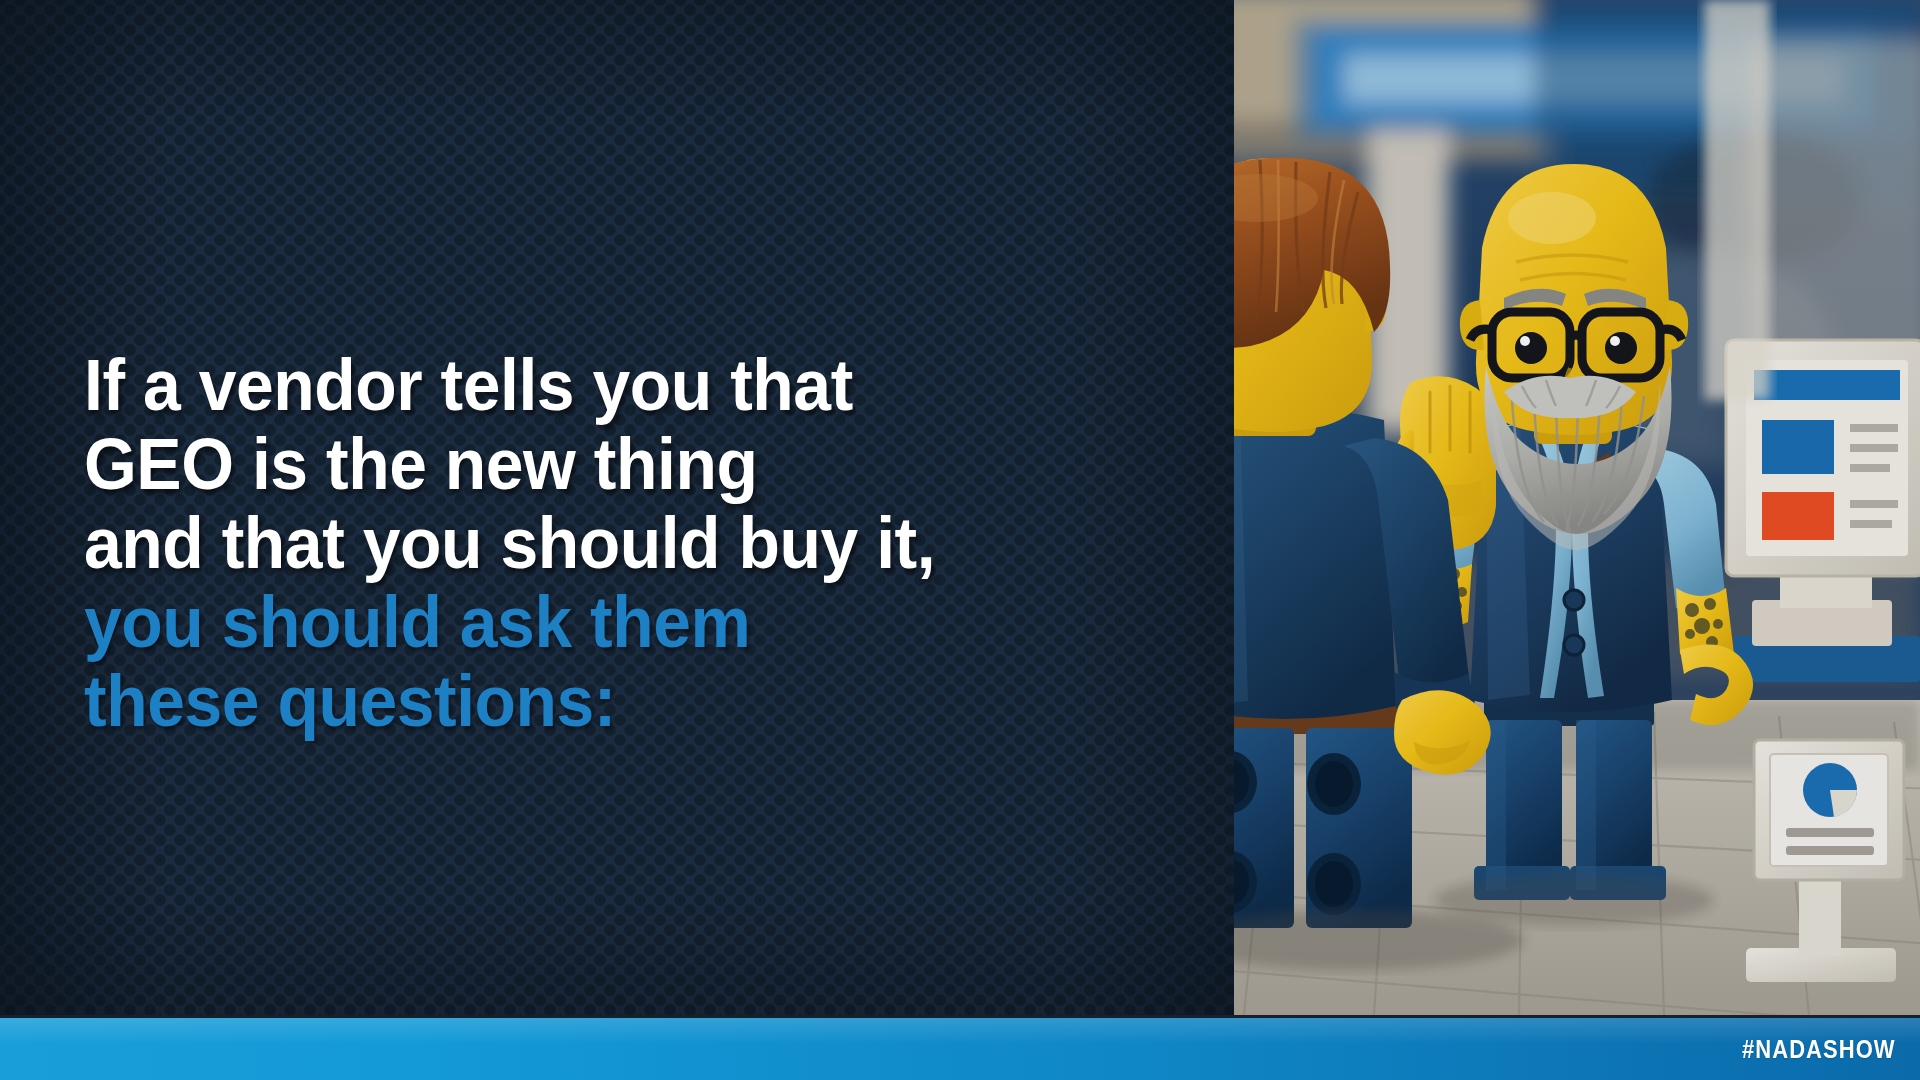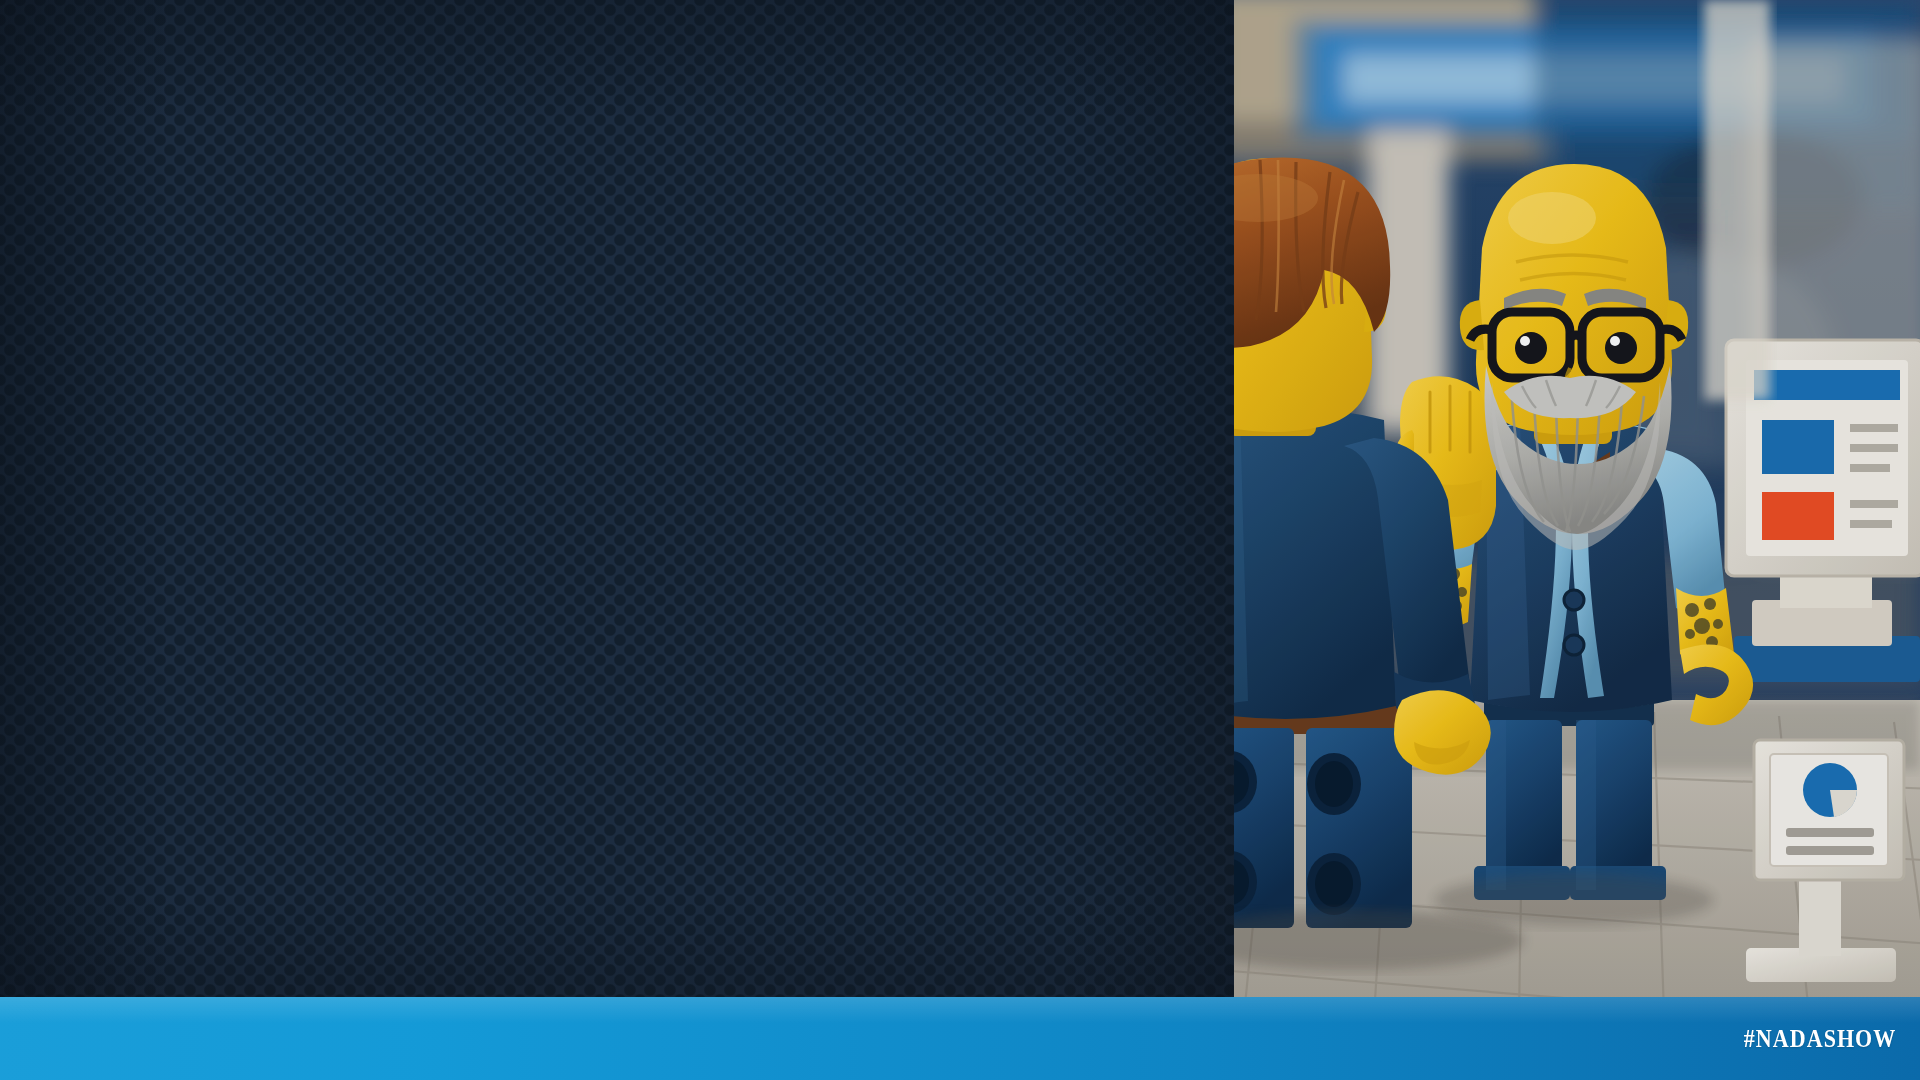--- a/index.html
+++ b/index.html
@@ -80,27 +80,26 @@
     background: #1d3551;
   }
   .photo svg { display: block; width: 686px; height: 1015px; }
 
   
   .bottom-bar {
     position: absolute;
     left: 0;
     bottom: 0;
     width: 1920px;
-    height: 83px;
+    height: 62px;
     background: linear-gradient(90deg, #1a9ed9 0%, #149ad7 22%, #0f85c4 62%, #0b6aaa 100%);
     display: flex;
     align-items: center;
     justify-content: flex-end;
     z-index: 8;
-    font-family: Liberation Serif, serif;
   }
   .hashtag {
     color: #ffffff;
     font-size: 25px;
     font-weight: 700;
     letter-spacing: 1.2px;
     margin-right: 24px;
     transform: scaleX(.88);
     transform-origin: right center;
     text-shadow: 0 1px 2px rgba(0,0,0,.18);
@@ -116,20 +115,27 @@
 </head>
 <body>
 
 <div id="slide">
 
   <div class="left-panel">
     <div class="tex"></div>
     <div class="vig"></div>
   </div>
 
+  <div class="headline">
+    <div class="hl-line hl-white">If a vendor tells you that</div>
+    <div class="hl-line hl-white">GEO is the new thing</div>
+    <div class="hl-line hl-white">and that you should buy it,</div>
+    <div class="hl-line hl-blue">you should ask them</div>
+    <div class="hl-line hl-blue">these questions:</div>
+  </div>
 
   <div class="photo">
     <svg viewBox="0 0 686 1015" xmlns="http://www.w3.org/2000/svg" role="img">
       <defs>
         <linearGradient id="bgWall" x1="0" y1="0" x2="0" y2="1">
           <stop offset="0%" stop-color="#2a4a72"></stop>
           <stop offset="38%" stop-color="#1f3c5e"></stop>
           <stop offset="70%" stop-color="#2d4464"></stop>
           <stop offset="100%" stop-color="#3b4c5c"></stop>
         </linearGradient>

